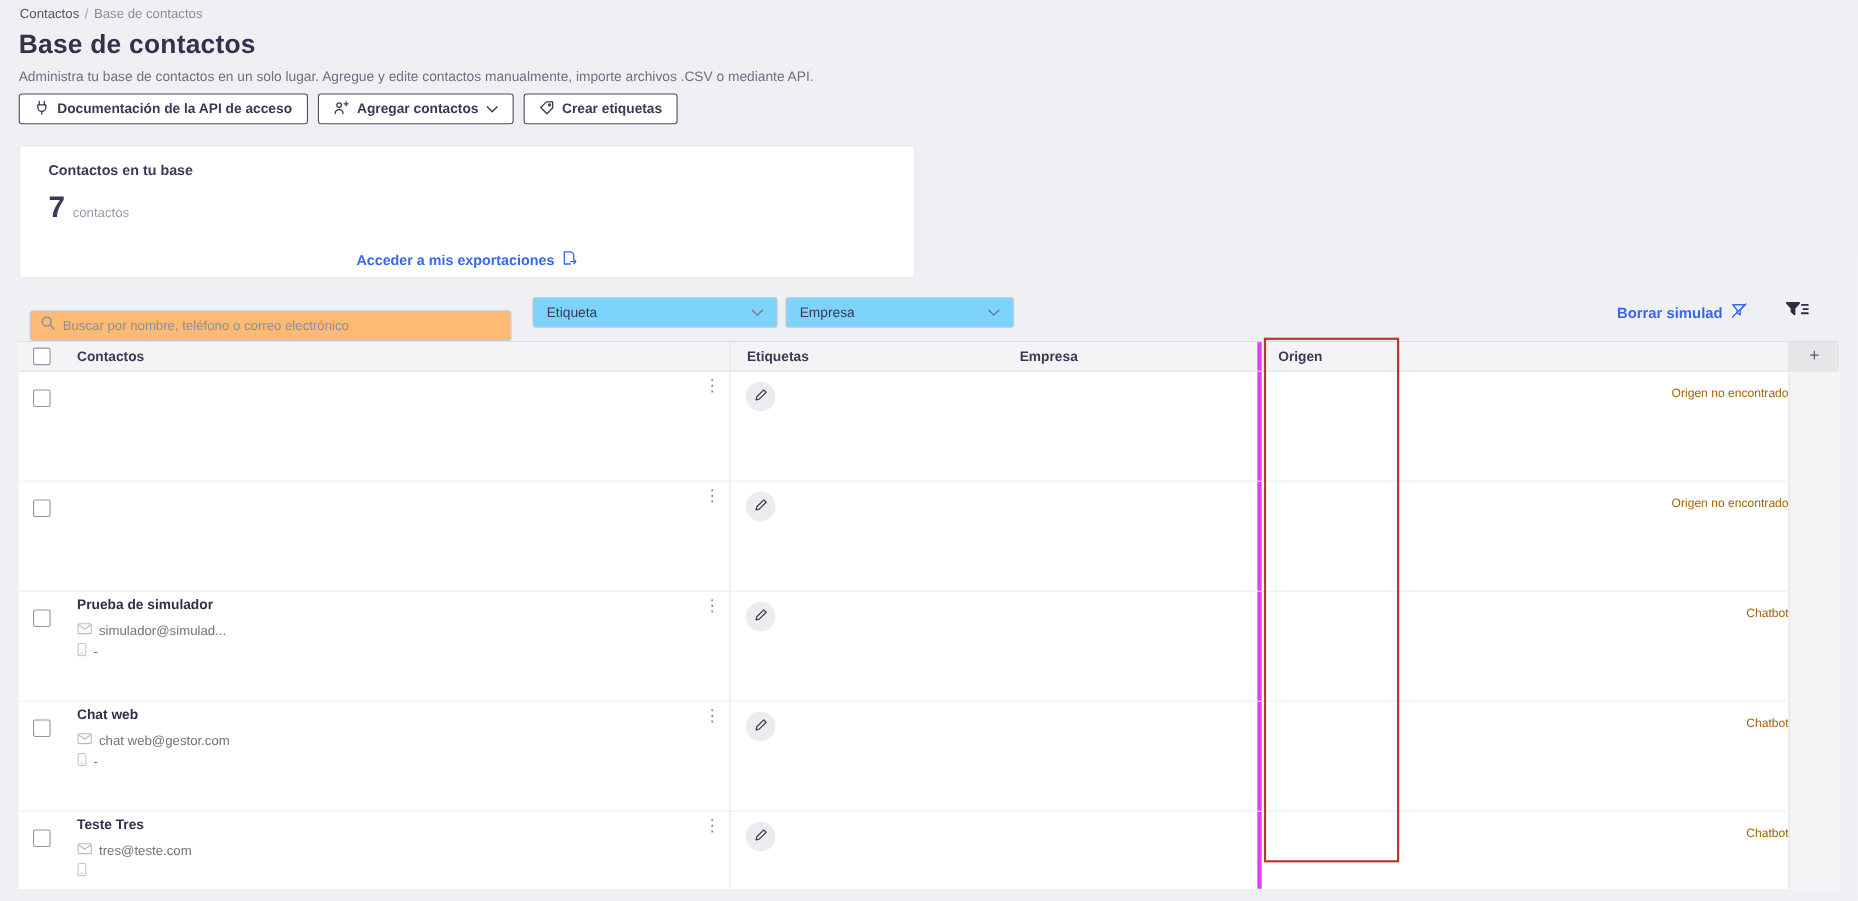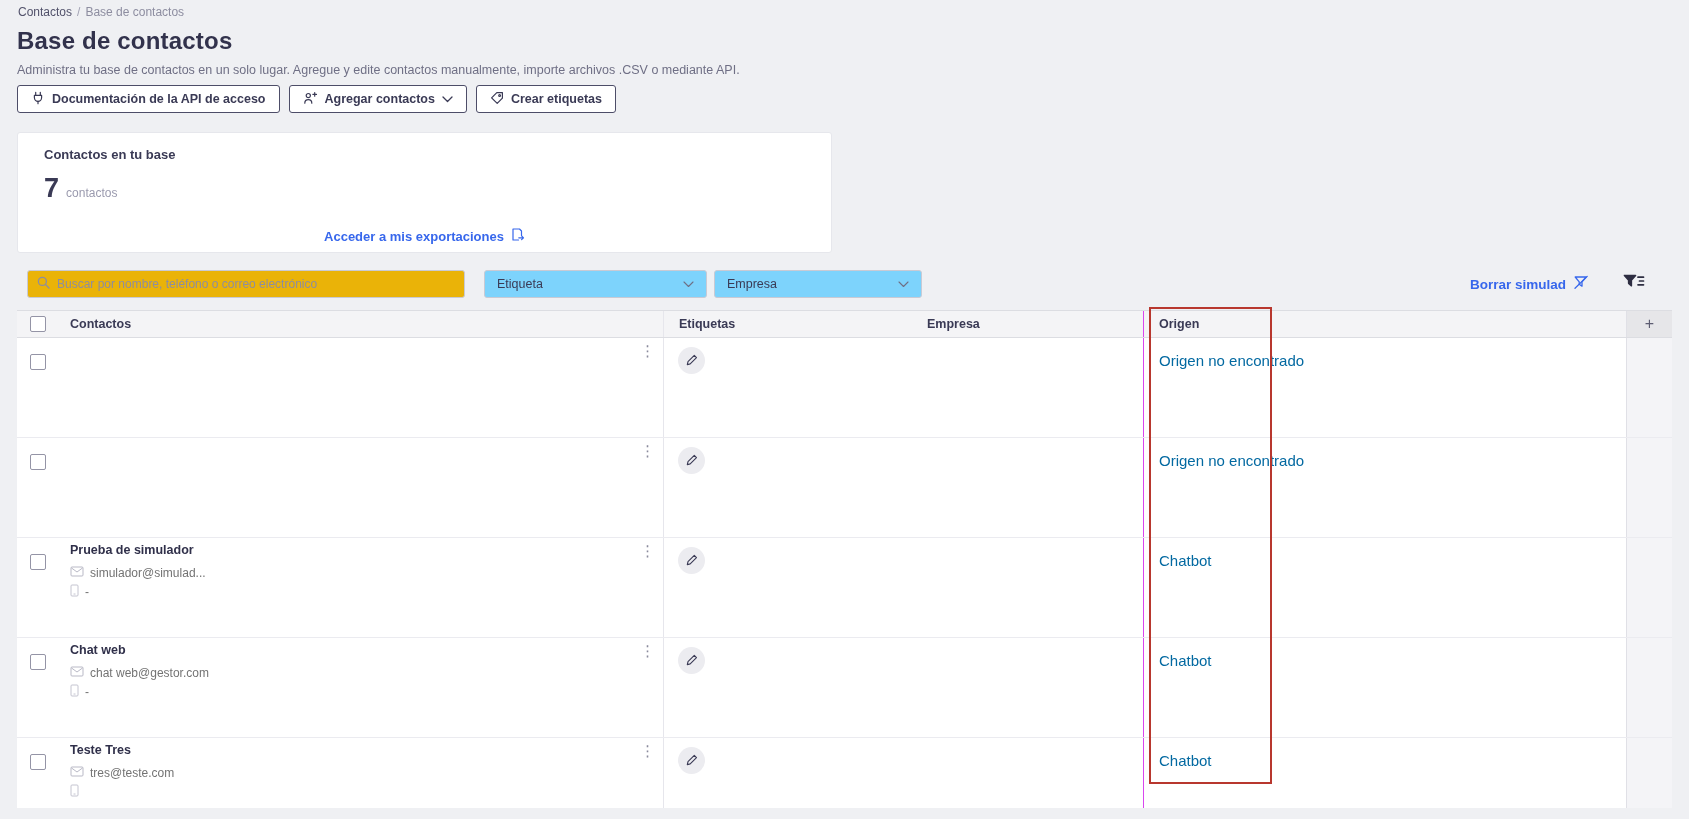--- a/index.html
+++ b/index.html
@@ -47,22 +47,22 @@
   }
   .card-link .inner { display:inline-flex; align-items:center; gap:6px; }
   .import-empty { position:absolute; left:26px; top:42px; display:flex; align-items:center; gap:12px; }
   .file-box { width:34px; height:34px; border:1px solid #dadbe2; border-radius:6px;
               display:flex; align-items:center; justify-content:center; }
   .import-empty .msg { font-size:13px; color:#8d8da0; }
 
   
   .filters { position:absolute; left:0; top:270px; width:1689px; height:28px; }
   .search-box {
-    position:absolute; left:27px; top:0; width:438px; height:28px;
-    background:#eab308; border:1px solid #c9cad4; border-radius:3px;
+    position:absolute; left:27px; top:12px; width:438px; height:28px;
+    background:#fdba74; border:1px solid #c9cad4; border-radius:3px;
     display:flex; align-items:center; padding:0 9px; gap:7px;
   }
   .search-box input {
     flex:1; border:none; outline:none; font-size:12px; color:#3a3a55; background:transparent;
     font-family:"Liberation Sans", sans-serif;
   }
   .search-box input::placeholder { color:#8d8da0; }
   .select {
     position:absolute; top:0; height:28px; background:#7dd3fc;
     border:1px solid #c9cad4; border-radius:3px;
@@ -83,21 +83,21 @@
     position:absolute; left:17px; top:310px; width:1655px; height:498px;
     background:#fff; overflow:hidden;
     border-top:1px solid #dcdde2;
   }
   .trow { display:grid; grid-template-columns:43px 603px 262px 218px 483px 46px; }
   .thead { height:27px; background:#f4f4f6; border-bottom:1px solid #dcdde2; }
   .thead .cell { font-size:12.5px; font-weight:600; color:#3a3a55; line-height:26px; }
   .tbody-row { height:100px; border-bottom:1px solid #ebebf0; background:#fff; }
   .cell { position:relative; }
   .c-tags   { border-left:1px solid #e6e6ec; }
-  .c-origin { border-left:1px solid #d946ef; }
+  .c-origin { border-left:4px solid #d946ef; }
   .c-plus   { border-left:1px solid #e0e0e6; }
   .thead .c-plus { background:#e6e6e9; text-align:center; font-weight:400; font-size:16px; color:#5d5d72; cursor:pointer; }
   .tbody-row .c-plus { background:#f4f4f7; }
 
   .h-contacts { padding-left:10px; }
   .h-tags     { padding-left:15px; }
   .h-company  { padding-left:2px; }
   .h-origin   { padding-left:15px; }
 
   .checkbox { width:16px; height:16px; border:1.5px solid #9494a6; border-radius:2px; background:#fff; cursor:pointer; }
@@ -107,21 +107,21 @@
   .kebab { position:absolute; top:5px; right:5px; font-size:15px; line-height:15px; color:#8a8a9c;
            cursor:pointer; padding:0 3px; letter-spacing:0; }
   .pencil-chip { margin:9px 0 0 14px; width:27px; height:27px; border-radius:50%;
                  background:#ececf0; display:flex; align-items:center; justify-content:center; cursor:pointer; }
 
   .contact-info { padding:5px 0 0 10px; }
   .contact-name { font-size:12.5px; font-weight:700; color:#30304a; line-height:15px; }
   .contact-line { display:flex; align-items:center; gap:6px; font-size:12px; color:#737373; }
   .line-email { margin-top:8px; }
   .line-phone { margin-top:4px; }
-  .origin-text { padding:14px 0 0 15px; font-size:15px; color:#0369a1; }
+  .origin-text { padding:14px 0 0 15px; font-size:11px; color:#a16207;text-align:right; }
 
   
   .origin-highlight {
     position:absolute; left:1149px; top:307px; width:123px; height:477px;
     border:2px solid #b8372e; pointer-events:none; z-index:5;
   }
 
   .icon-gray { color:#b9b9c6; }
 </style>
 </head>

